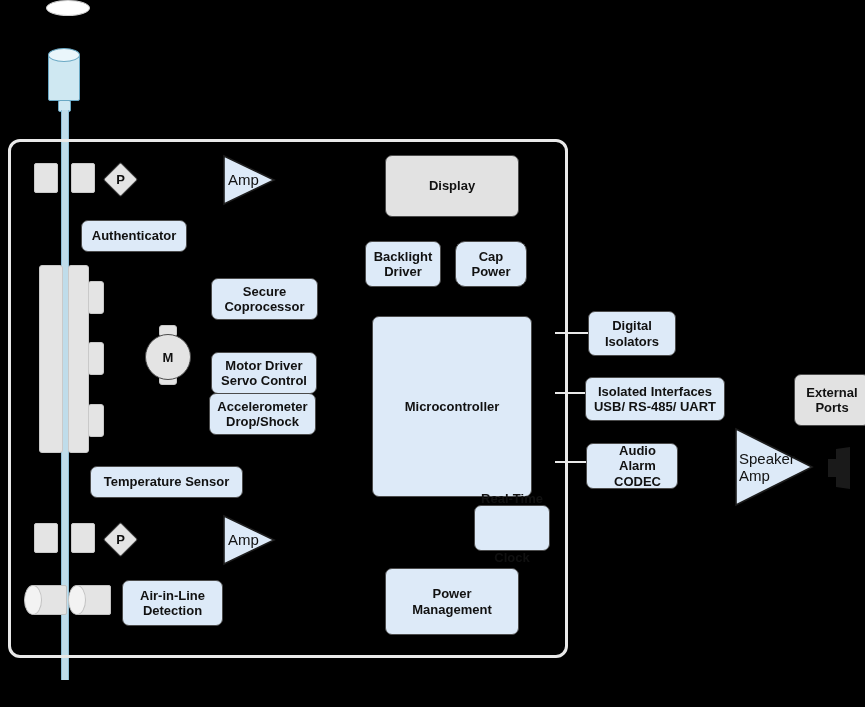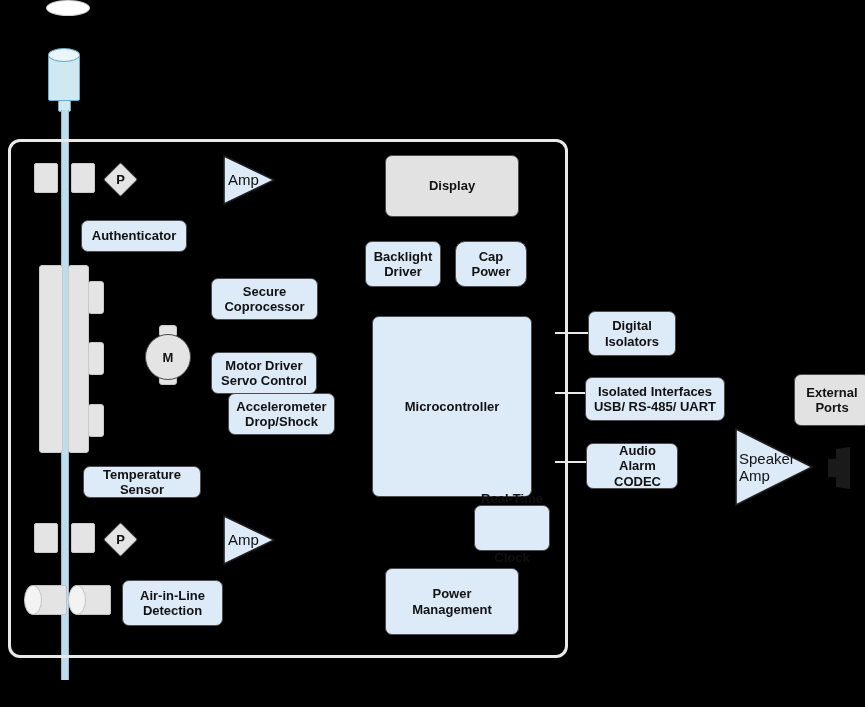--- a/index.html
+++ b/index.html
@@ -140,26 +140,26 @@
   <div class="abs blk blue" style="left:211px;top:278px;width:107px;height:42px;flex-direction:column;">
     <span>Secure</span>
     <span>Coprocessor</span>
   </div>
 
   <div class="abs blk blue" style="left:211px;top:336px;width:106px;height:42px;flex-direction:column;margin-top:16px;">
     <span>Motor Driver</span>
     <span>Servo Control</span>
   </div>
 
-  <div class="abs blk blue" style="left:228px;top:393px;width:107px;height:42px;flex-direction:column;">
+  <div class="abs blk blue" style="left:209px;top:393px;width:107px;height:42px;flex-direction:column;">
     <span>Accelerometer</span>
     <span>Drop/Shock</span>
   </div>
 
-  <div class="abs blk blue" style="left:83px;top:466px;width:118px;height:32px;">Temperature Sensor</div>
+  <div class="abs blk blue" style="left:90px;top:466px;width:153px;height:32px;">Temperature Sensor</div>
 
   <div class="abs clamp" style="left:34px;top:523px;width:24px;height:30px;"></div>
   <div class="abs clamp" style="left:71px;top:523px;width:24px;height:30px;"></div>
 
   <div class="abs diamond" style="left:108px;top:527px;width:25px;height:25px;"></div>
   <div class="abs diamond-label" style="left:108px;top:527px;width:25px;height:25px;">P</div>
 
   <div class="abs tri-wrap" style="left:223px;top:515px;width:52px;height:50px;">
     <svg width="52" height="50" viewBox="0 0 52 50">
       <polygon points="1,1 51,25 1,49" fill="#ddeaf8" stroke="#1d1d1d" stroke-width="1.6"></polygon>

